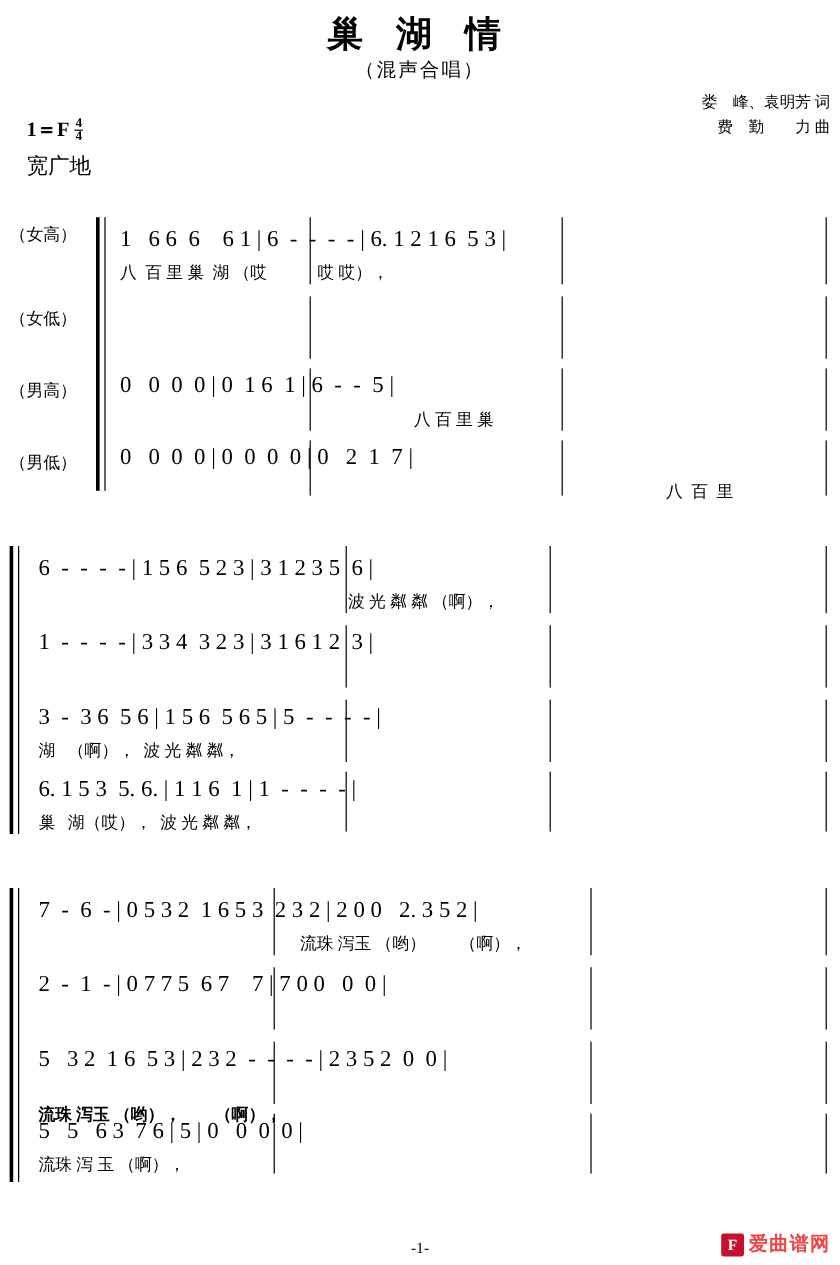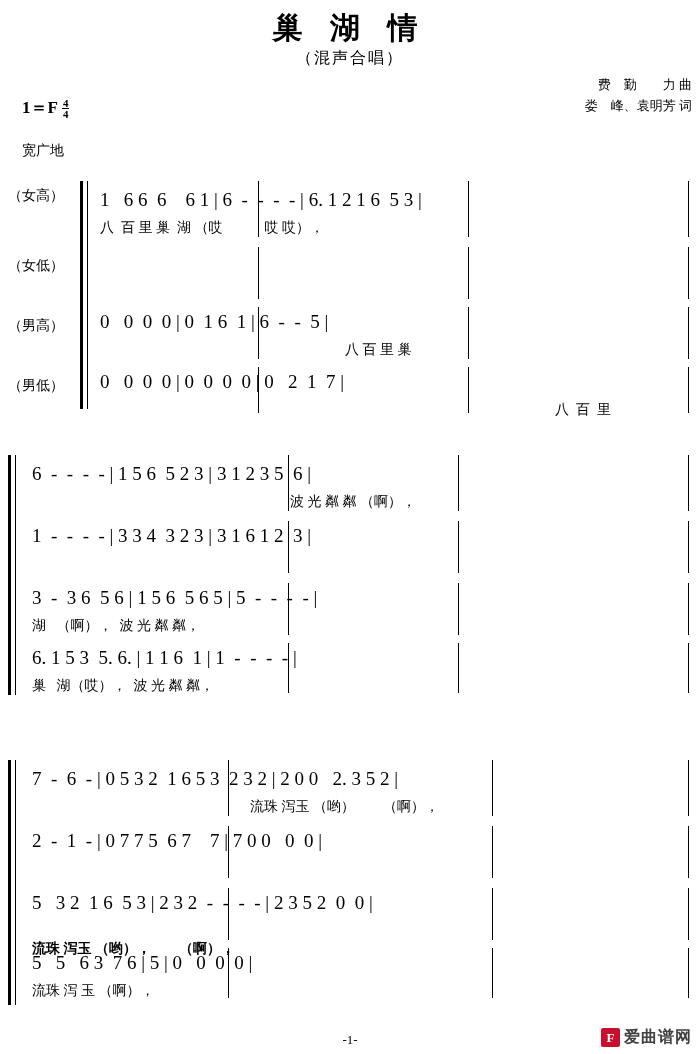--- a/index.html
+++ b/index.html
@@ -73,22 +73,21 @@
     margin-left: 4px;
     position: relative;
     top: -1px;
   }
   .keysig .frac .num { display:block; border-bottom: 1px solid #000; padding: 0 1px;}
   .keysig .frac .den { display:block; padding: 0 1px;}
   .tempo {
     position: absolute;
     top: 126px;
     left: 22px;
-    font-size: 14px;
-    margin-top: 16px;
+    font-size: 18px;
   }
 
   
   .system { position: absolute; left: 0; width: 700px; }
 
   .voice-label {
     position: absolute;
     font-size: 14px;
     white-space: nowrap;
   }
@@ -134,38 +133,38 @@
   .logo .mark {
     width: 19px; height: 19px;
     background: #c8102e;
     color: #fff;
     font-size: 13px;
     font-weight: bold;
     display: flex; align-items: center; justify-content: center;
     border-radius: 2px;
   }
   .logo .txt {
-    color: #404040;
+    color: #ef4444;
     font-size: 16px;
     font-weight: bold;
     letter-spacing: 1px;
     text-align: right;
   }
 </style>
 </head>
 <body>
 
 <div class="page">
 
   <div class="title">巢 湖 情</div>
   <div class="subtitle">（混声合唱）</div>
 
   <div class="credits">
+    <div>娄　峰、袁明芳 词</div>
     <div>费　勤　　力 曲</div>
-    <div>娄　峰、袁明芳 词</div>
   </div>
 
   <div class="keysig">
     <span>1＝F</span><span class="frac"><span class="num">4</span><span class="den">4</span></span>
   </div>
   <div class="tempo">宽广地</div>
 
   <div class="system" style="top:175px;height:240px;">
 
     <div class="voice-label" style="top:12px;left:8px;">（女高）</div>
@@ -228,21 +227,21 @@
 
     <div class="staffline" style="top:70px;left:32px;">1  -  -  -  - | 3 3 4  3 2 3 | 3 1 6 1 2  3 |</div>
 
     <div class="staffline" style="top:132px;left:32px;">3  -  3 6  5 6 | 1 5 6  5 6 5 | 5  -  -  -  - |</div>
     <div class="lyricline" style="top:162px;left:32px;">湖   （啊），  波 光 粼 粼，</div>
 
     <div class="staffline" style="top:192px;left:32px;">6. 1 5 3  5. 6. | 1 1 6  1 | 1  -  -  -  - |</div>
     <div class="lyricline" style="top:222px;left:32px;">巢   湖（哎），  波 光 粼 粼，</div>
   </div>
 
-  <div class="system" style="top:740px;height:255px;margin-top:20px;">
+  <div class="system" style="top:740px;height:255px;">
     <div class="sysbar" style="top:0px;left:8px;height:245px;width:3px;"></div>
     <div class="sysbar thin" style="top:0px;left:15px;height:245px;"></div>
 
     <div class="sysbar thin" style="top:0px;left:228px;height:56px;"></div>
     <div class="sysbar thin" style="top:0px;left:492px;height:56px;"></div>
     <div class="sysbar thin" style="top:0px;left:688px;height:56px;"></div>
 
     <div class="sysbar thin" style="top:66px;left:228px;height:52px;"></div>
     <div class="sysbar thin" style="top:66px;left:492px;height:52px;"></div>
     <div class="sysbar thin" style="top:66px;left:688px;height:52px;"></div>

